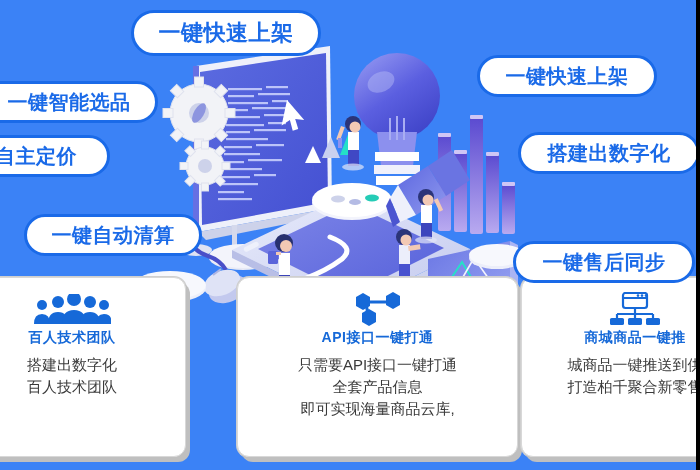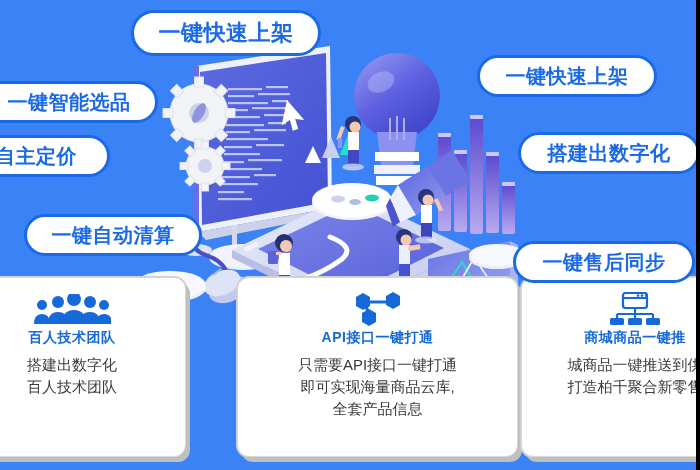--- a/index.html
+++ b/index.html
@@ -416,22 +416,22 @@
           <line x1="16" y1="10" x2="18" y2="24" stroke="#1669d8" stroke-width="3"></line>
           <polygon points="6,5 13,1 20,5 20,14 13,18 6,14"></polygon>
           <polygon points="36,4 43,0 50,4 50,13 43,17 36,13"></polygon>
           <polygon points="12,21 19,17 26,21 26,30 19,34 12,30"></polygon>
         </g>
       </svg>
     </div>
     <div class="card-title">API接口一键打通</div>
     <div class="card-desc">
       <div>只需要API接口一键打通</div>
+      <div>全套产品信息</div>
       <div>即可实现海量商品云库,</div>
-      <div>全套产品信息</div>
     </div>
   </div>
 
   <div class="card" id="card-3">
     <div class="card-icon">
       <svg width="52" height="34" viewBox="0 0 52 34" xmlns="http://www.w3.org/2000/svg">
         <g stroke="#1669d8" stroke-width="2.2" fill="none">
           <rect x="14" y="1" width="24" height="15" rx="2.5"></rect>
           <line x1="14" y1="6" x2="38" y2="6"></line>
           <line x1="26" y1="16" x2="26" y2="22"></line>

